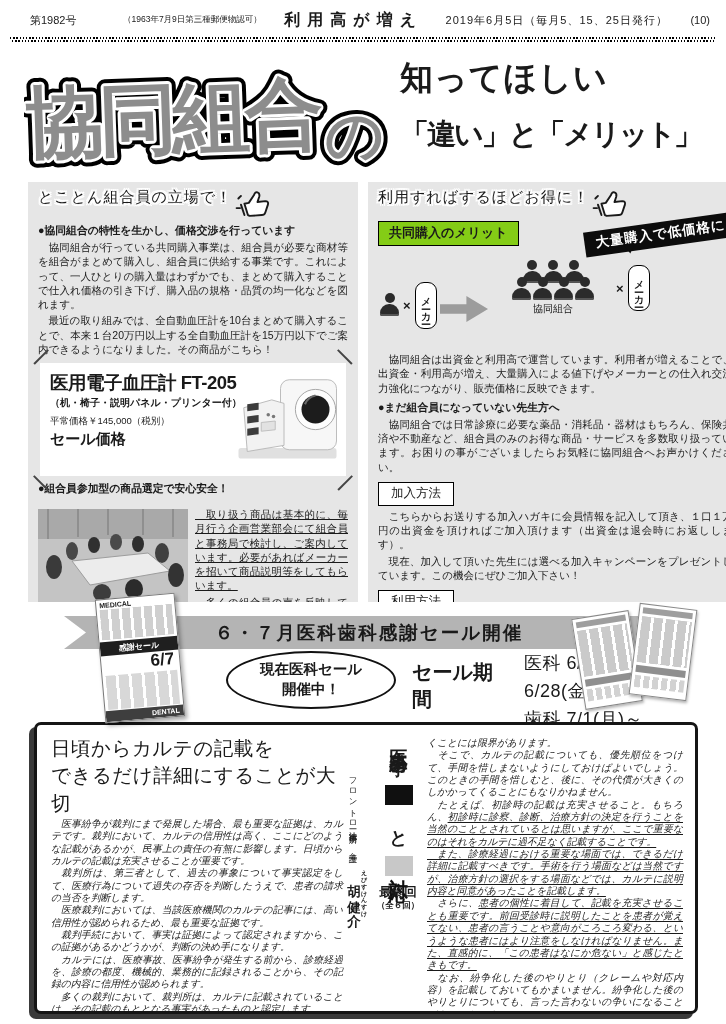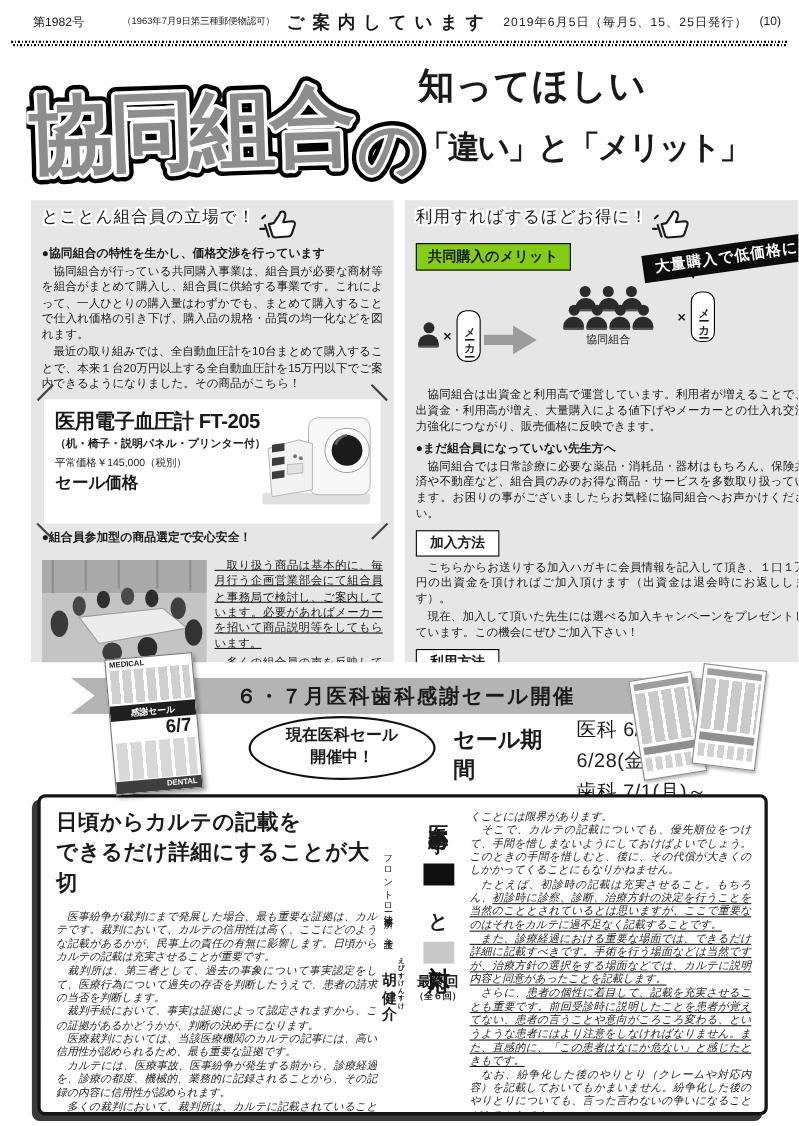--- a/index.html
+++ b/index.html
@@ -15,21 +15,21 @@
   .mh-paper { font-size:16px; font-weight:700; letter-spacing:7px; }
   .mh-date { font-size:11px; letter-spacing:1px; }
   .mh-page { font-size:11px; }
   .dotted-rule { position:absolute; top:37px; left:10px; right:10px; height:5px;
     background:
       repeating-linear-gradient(90deg,#000 0 1.4px,transparent 1.4px 3.2px) 0 0/100% 2px no-repeat,
       repeating-linear-gradient(90deg,#000 0 1.4px,transparent 1.4px 3.2px) 1.5px 3px/100% 2px no-repeat; }
 
   
   .main-title-svg { position:absolute; top:44px; left:24px; }
-  .title-right { position:absolute; top:56px; left:380px; width:316px; }
+  .title-right { position:absolute; top:56px; left:400px; width:316px; }
   .title-sub1 { font-size:33px; font-weight:900; letter-spacing:1px; }
   .title-sub2 { font-size:29px; font-weight:900; letter-spacing:-2px; margin-top:14px; white-space:nowrap; }
 
   
   .panel { position:absolute; top:182px; height:420px; background:#e6e6e6; padding:6px 10px 8px; overflow:hidden; }
   .panel-left  { left:28px;  width:330px; }
   .panel-right { left:368px; width:375px; }
   .panel-heading { display:flex; align-items:flex-start; font-size:15px; font-weight:400; letter-spacing:1px;
     text-shadow:-2px -2px 0 #fff,2px -2px 0 #fff,-2px 2px 0 #fff,2px 2px 0 #fff,0 -2px 0 #fff,0 2px 0 #fff,-2px 0 0 #fff,2px 0 0 #fff; }
   .panel-heading svg { flex:none; margin-left:2px; margin-top:-2px; }
@@ -73,21 +73,21 @@
     clip-path:polygon(0 32%,55% 32%,55% 0,100% 50%,55% 100%,55% 68%,0 68%); }
   .person { display:inline-block; position:relative; width:19px; height:24px; flex:none; }
   .person:before { content:""; position:absolute; top:0; left:4.5px; width:10px; height:10px; background:#2b2b2b; border-radius:50%; }
   .person:after { content:""; position:absolute; bottom:1px; left:0; width:19px; height:12px; background:#2b2b2b;
     border-radius:9px 9px 2px 2px; box-shadow:inset 0 -2px 0 #555; }
   .coop-people { width:118px; text-align:center; }
   .coop-row { display:flex; justify-content:center; }
   .coop-row.r2 { margin-top:-7px; }
   .coop-row .person { margin:0 1px; }
   .coop-label { font-size:10px; margin-top:1px; }
-  .method-label { display:inline-block; background:#fff; border:1.2px solid #000; font-weight:700; font-size:12.5px; padding:2px 12px 3px; margin:8px 0 1px; }
+  .method-label { display:inline-block; background:#fff; border:1.2px solid #000; font-weight:400; font-size:12.5px; padding:2px 12px 3px; margin:8px 0 1px; }
 
   
   .sale-area { position:absolute; top:604px; left:28px; width:682px; height:114px; }
   .ribbon { position:absolute; top:12px; left:36px; right:36px; height:33px; background:#b4b4b4;
     clip-path:polygon(0 0,100% 0,calc(100% - 22px) 50%,100% 100%,0 100%,22px 50%);
     display:flex; align-items:center; justify-content:center; font-size:18.5px; font-weight:900; letter-spacing:2px; }
   .oval { position:absolute; top:47px; left:198px; width:170px; height:58px; background:#fff; border:2px solid #111;
     border-radius:50%; display:flex; flex-direction:column; align-items:center; justify-content:center;
     font-size:14.5px; font-weight:800; line-height:1.35; z-index:2; }
   .period { position:absolute; top:46px; left:384px; display:flex; }
@@ -112,21 +112,21 @@
   .rcat .rc-foot { height:12px; margin-top:3px; background:repeating-linear-gradient(90deg,#d2d2d2 0 6px,#fff 6px 9px); }
   .rcat1 { left:2px; top:10px; transform:rotate(-9deg); }
   .rcat2 { left:58px; top:2px; transform:rotate(7deg); }
 
   
   .article { position:absolute; top:722px; left:34px; width:664px; height:292px; background:#fff;
     border:3px solid #151515; border-radius:7px; box-shadow:-5px 5px 0 #3a3a3a;
     padding:10px 12px 8px 14px; display:flex; font-family:"Liberation Serif","DejaVu Serif",serif; overflow:hidden; }
   .a-left { width:292px; flex:none; }
   .a-right { flex:1; padding-top:2px; }
-  .a-title { font-size:19.5px; font-weight:700; line-height:1.4; letter-spacing:0.5px; margin-bottom:11px; }
+  .a-title { font-size:19.5px; font-weight:400; line-height:1.4; letter-spacing:0.5px; margin-bottom:1px; }
   .article p { font-size:9.8px; line-height:1.26; text-align:justify;font-style:italic; }
   .u { text-decoration:underline; text-underline-offset:1.5px; }
   .a-credit { flex:none; width:22px; writing-mode:vertical-rl; font-size:8.5px; letter-spacing:1px; padding-top:36px; margin:0 2px; }
   .a-credit .gap { margin-top:12px; }
   .a-credit-name { font-size:13.5px; font-weight:700; margin-top:14px; letter-spacing:7px; }
   .a-credit-name rt { font-size:6px; letter-spacing:0; }
   .a-series { flex:none; width:50px; display:flex; flex-direction:column; align-items:center; margin:0 4px; }
   .a-series-title { writing-mode:vertical-rl; font-size:18px; font-weight:700; letter-spacing:3px; line-height:1.15; }
   .a-series-title .badge { font-size:20px; letter-spacing:4px; padding:6px 3px; margin-top:7px; }
   .badge-inv { background:#101010; color:#fff; }
@@ -136,21 +136,21 @@
   .a-series-note .small { font-size:8.5px; font-weight:700; }
 </style>
 </head>
 <body>
 
 <div class="page">
 
   <header class="masthead">
     <span class="mh-issue">第1982号</span>
     <span class="mh-permit">（1963年7月9日第三種郵便物認可）</span>
-    <span class="mh-paper">ご案内しています</span>
+    <span class="mh-paper">利用高が増え</span>
     <span class="mh-date">2019年6月5日（毎月5、15、25日発行）</span>
     <span class="mh-page">(10)</span>
   </header>
   <div class="dotted-rule"></div>
 
   <svg class="main-title-svg" width="376" height="136" viewBox="0 0 376 136">
     <g transform="rotate(-2 188 70)" font-family="&quot;Liberation Sans&quot;,&quot;DejaVu Sans&quot;,sans-serif" font-weight="900">
       <text x="2" y="100" font-size="78" letter-spacing="-5" stroke="#000" stroke-width="14" stroke-linejoin="round" fill="#000">協同組合</text>
       <text x="300" y="116" font-size="58" stroke="#000" stroke-width="13" stroke-linejoin="round" fill="#000">の</text>
       <text x="2" y="100" font-size="78" letter-spacing="-5" stroke="#fff" stroke-width="6" stroke-linejoin="round" paint-order="stroke" fill="#8d8d8d">協同組合</text>
@@ -321,22 +321,22 @@
   </div>
 
   <section class="article">
     <div class="a-left">
       <h2 class="a-title">
         <span>日頃からカルテの記載を</span><br>
         <span>できるだけ詳細にすることが大切</span>
       </h2>
       <p>　医事紛争が裁判にまで発展した場合、最も重要な証拠は、カルテです。裁判において、カルテの信用性は高く、ここにどのような記載があるかが、民事上の責任の有無に影響します。日頃からカルテの記載は充実させることが重要です。</p>
       <p>　裁判所は、第三者として、過去の事象について事実認定をして、医療行為について過失の存否を判断したうえで、患者の請求の当否を判断します。</p>
+      <p>　医療裁判においては、当該医療機関のカルテの記事には、高い信用性が認められるため、最も重要な証拠です。</p>
       <p>　裁判手続において、事実は証拠によって認定されますから、この証拠があるかどうかが、判断の決め手になります。</p>
-      <p>　医療裁判においては、当該医療機関のカルテの記事には、高い信用性が認められるため、最も重要な証拠です。</p>
       <p>　カルテには、医療事故、医事紛争が発生する前から、診療経過を、診療の都度、機械的、業務的に記録されることから、その記録の内容に信用性が認められます。</p>
       <p>　多くの裁判において、裁判所は、カルテに記載されていることは、その記載のもととなる事実があったものと認定します。</p>
 
     </div>
 
     <div class="a-credit">
       <span>フロントロー法律事務所</span>
       <span class="gap">弁護士</span>
       <span class="a-credit-name">
         <ruby><span>胡</span><rt>えびす</rt></ruby><ruby><span>健介</span><rt>けんすけ</rt></ruby>

